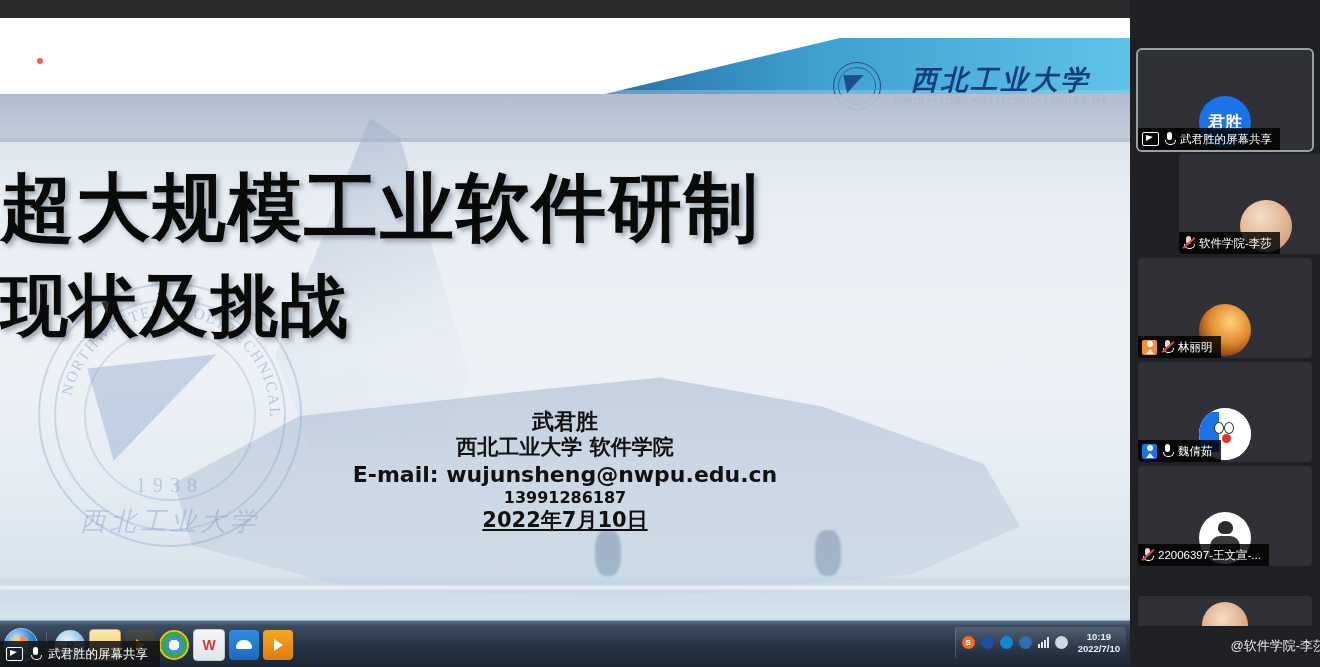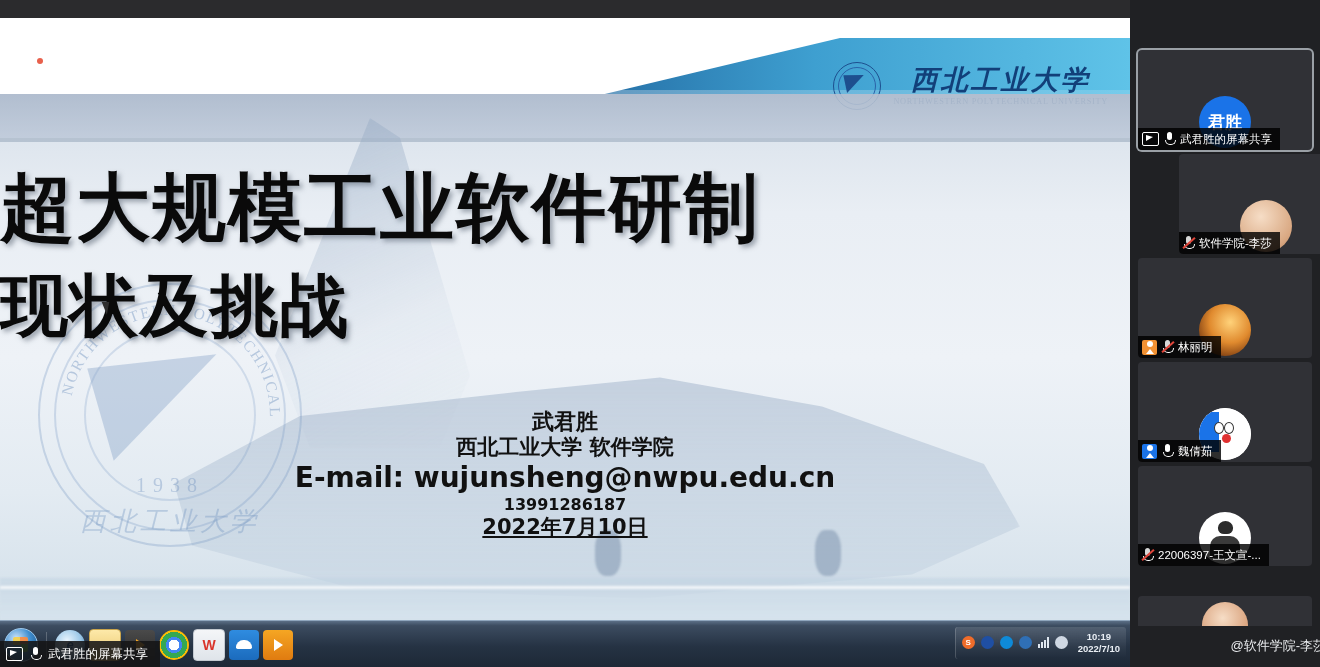--- a/index.html
+++ b/index.html
@@ -84,21 +84,21 @@
   .title-wrap{position:absolute;left:0;top:132px;width:1130px;}
   .t1,.t2{font-family:"DejaVu Sans","Liberation Sans",sans-serif;font-weight:700;color:#0a0a0a;
           text-shadow:3px 3px 5px rgba(90,100,115,.55);line-height:1;}
   .t1{font-size:74px;letter-spacing:2px;}
   .t2{font-size:68px;letter-spacing:2px;margin-top:28px;}
 
   .author{position:absolute;left:0;top:370px;width:1130px;text-align:center;color:#111;
           font-family:"DejaVu Sans","Liberation Sans",sans-serif;font-weight:700;line-height:1.23;}
   .a-name{font-size:22px;}
   .a-org{font-size:21px;}
-  .a-mail{font-size:28px;}
+  .a-mail{font-size:22px;}
   .a-tel{font-size:16px;}
   .a-date{font-size:21px;}
   .a-date u{text-decoration:underline;text-align:center;}
 
   
   .cursor{position:absolute;left:104px;top:262px;width:0;height:0;
           border-left:7px solid #2e2e2e;border-top:3px solid transparent;border-bottom:11px solid transparent;
           transform:rotate(-22deg);}
 
   

